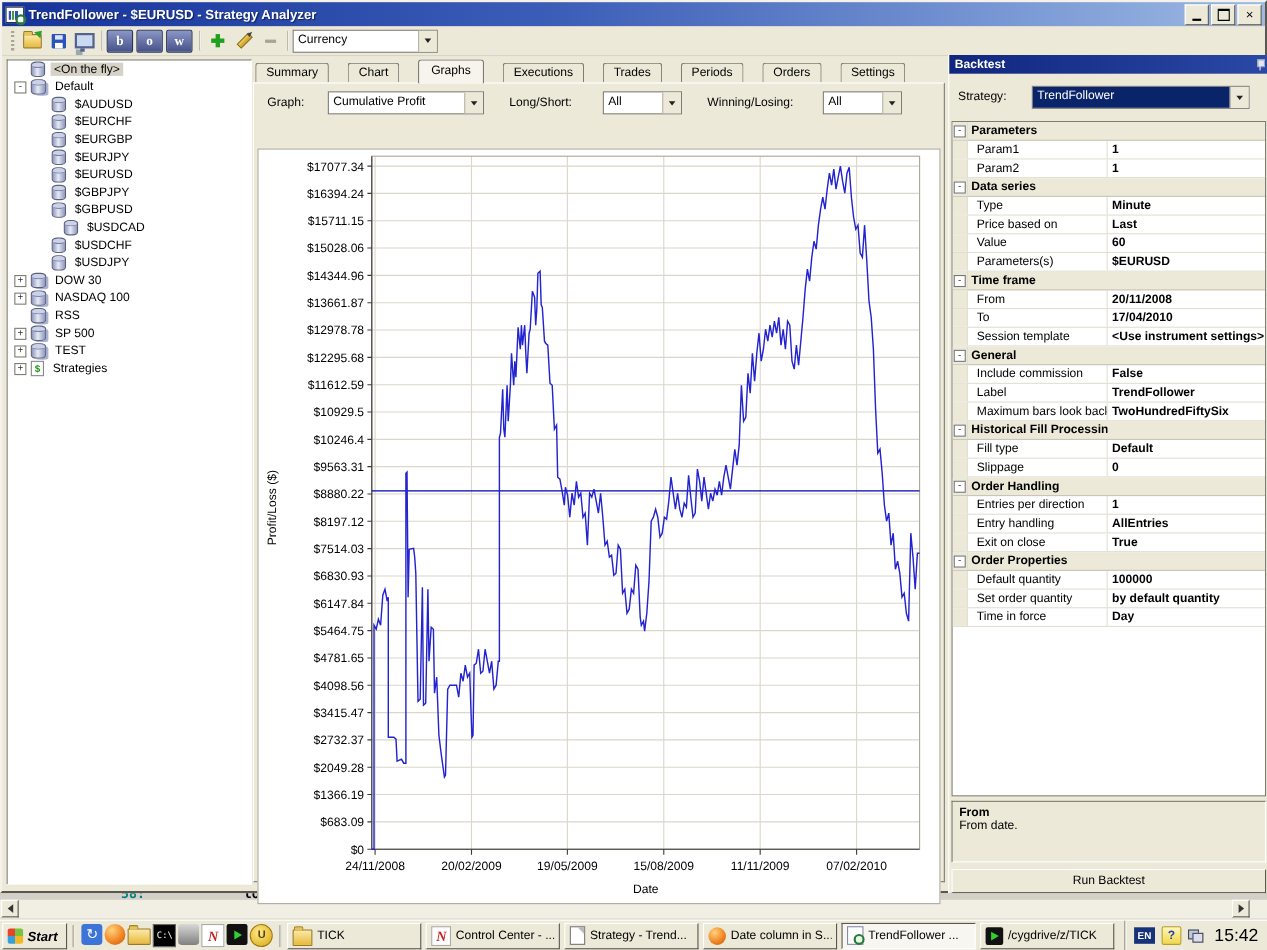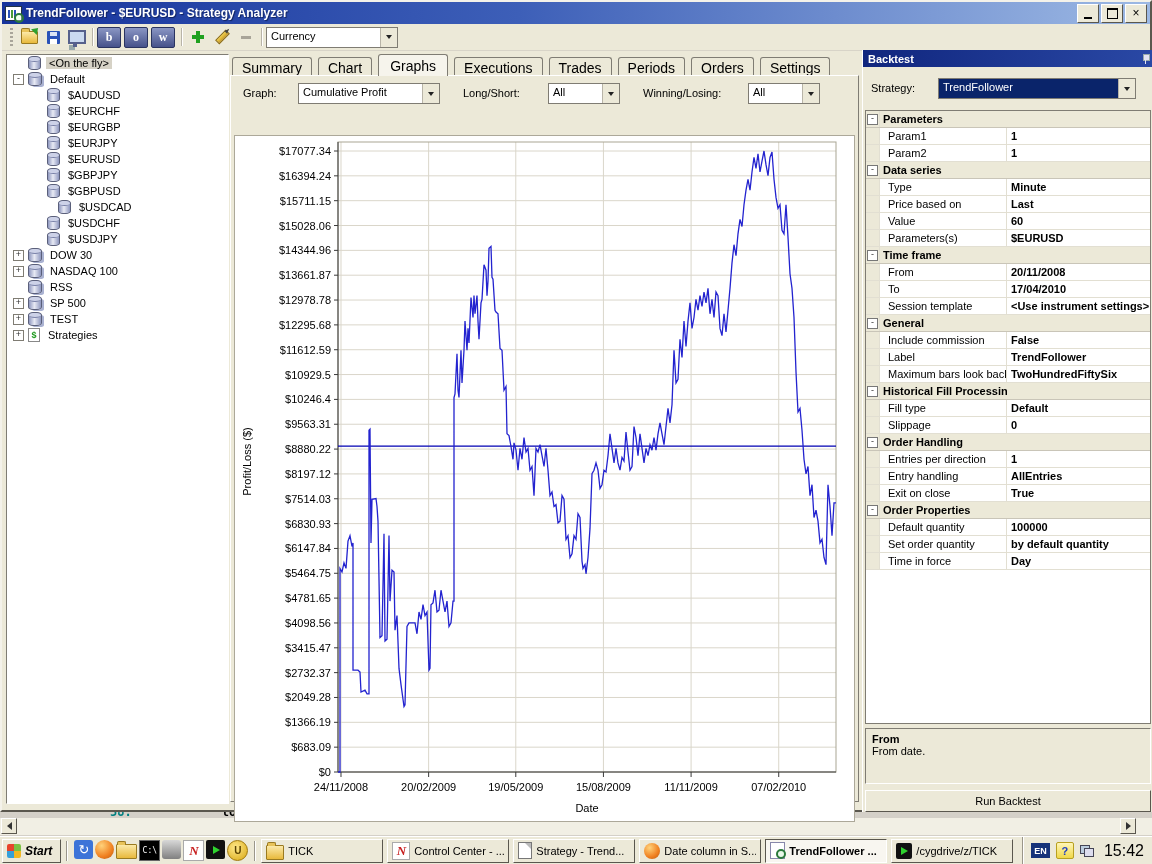--- a/index.html
+++ b/index.html
@@ -57,21 +57,21 @@
   .expander.hidden{visibility:hidden;}
   .ticon{flex:none;margin-right:5px;position:relative;}
   .ic-db{width:11px;height:12px;background:linear-gradient(90deg,#8E97BF,#E8EAF4 45%,#8E97BF);border:1px solid #5A5F7A;border-radius:5px/3px;}
   .ic-db::before{content:"";position:absolute;left:0;top:0;right:0;height:4px;border-radius:50%;background:#CDD2E8;border-bottom:1px solid #7A82A8;}
   .ic-dbstack{width:12px;height:12px;background:linear-gradient(90deg,#8E97BF,#E8EAF4 45%,#8E97BF);border:1px solid #5A5F7A;border-radius:5px/3px;box-shadow:3px 2px 0 -1px #AAB2D2;}
   .ic-dbstack::before{content:"";position:absolute;left:0;top:0;right:0;height:4px;border-radius:50%;background:#CDD2E8;border-bottom:1px solid #7A82A8;}
   .ic-sdoc{width:10px;height:12px;background:#fff;border:1px solid #888;font-size:9px;font-weight:bold;color:#1F9A1F;text-align:center;line-height:12px;}
   
   .tab-area{position:absolute;left:228px;top:52px;width:629px;height:748px;}
   .tab-strip{position:absolute;left:0;top:0;right:0;height:21px;display:flex;align-items:flex-end;padding-left:2px;}
-  .tab{font-size:14px;padding:2px 9px 2px;background:#ECE9D8;border:1px solid #7F7C73;border-bottom:none;border-radius:3px 3px 0 0;margin-right:6px;height:13px;position:relative;z-index:1;}
+  .tab{font-size:11px;padding:2px 9px 2px;background:#ECE9D8;border:1px solid #7F7C73;border-bottom:none;border-radius:3px 3px 0 0;margin-right:17px;height:13px;position:relative;z-index:1;}
   .tab.active{background:#F6F4EC;padding:3px 11px;height:15px;z-index:3;margin-bottom:-1px;font-weight:normal;}
   .tab-card{position:absolute;left:0;top:21px;right:0;bottom:0;background:#ECE9D8;border:1px solid;border-color:#fff #7F7C73 #7F7C73 #fff;z-index:2;}
   .filter-row{position:absolute;left:0;top:0;right:0;height:36px;font-size:11px;}
   .filter-row .flabel{position:absolute;top:11px;}
   .filter-row .combo{position:absolute;top:7px;}
   .chart-box{position:absolute;left:3px;top:59px;width:621px;height:687px;background:#fff;border:1px solid #ACA899;box-sizing:border-box;}
   
   .bt-panel{position:absolute;left:860px;top:48px;width:314px;height:762px;background:#ECE9D8;border-left:1px solid #fff;box-sizing:border-box;}
   .bt-header{position:absolute;left:0;top:0;right:0;height:17px;background:linear-gradient(90deg,#10267E,#2C4BA8);
     color:#fff;font-size:11px;font-weight:bold;display:flex;align-items:center;padding:0 5px;box-sizing:border-box;}
@@ -122,21 +122,21 @@
   .qi-terminal::after{content:"C:\\";}
   .qi-app{background:linear-gradient(#D8D8D8,#808080);border-radius:3px;}
   .qi-ninja,.ti-ninja{background:#fff;border:1px solid #AAA;color:#C82020;font-weight:bold;font-style:italic;font-size:13px;font-family:"Liberation Serif",serif;}
   .qi-ninja::after,.ti-ninja::after{content:"N";}
   .qi-plug,.ti-cygwin{background:#111;border-radius:2px;}
   .qi-plug::after,.ti-cygwin::after{content:"";width:0;height:0;border:4px solid transparent;border-left:7px solid #2FD32F;margin-right:-5px;}
   .qi-coin{background:radial-gradient(circle at 40% 35%,#FFE88A,#D8A712);border-radius:50%;border:1px solid #A07808;color:#5A4200;font-size:10px;font-weight:bold;}
   .qi-coin::after{content:"U";}
   .task{height:22px;width:112px;margin-right:4px;background:#ECE9D8;border:1px solid;border-color:#fff #5A574E #5A574E #fff;
     display:flex;align-items:center;padding:0 4px;gap:4px;font-size:11px;flex:none;overflow:hidden;}
-  .task.active{background:#F8F6F0;border-color:#5A574E #fff #fff #5A574E;font-weight:bold;}
+  .task.active{background:#F8F6F0;border-color:#5A574E #fff #fff #5A574E;font-weight:normal;}
   .task .tlabel{white-space:nowrap;overflow:hidden;}
   .ti{width:16px;height:16px;flex:none;display:flex;align-items:center;justify-content:center;position:relative;}
   .ti-document{background:#fff;border:1px solid #777;width:12px !important;height:15px !important;}
   .ti-document::after{content:"";position:absolute;right:0;top:0;border:3px solid transparent;border-top-color:#BBB;border-right-color:#BBB;}
   .ti-analyzer{background:#fff;border:1px solid #88A;width:13px !important;height:15px !important;}
   .ti-analyzer::after{content:"";position:absolute;right:-2px;bottom:-1px;width:6px;height:6px;border:2px solid #2A7A3A;border-radius:50%;background:#E8F8E8;}
   .tray{margin-left:auto;height:28px;display:flex;align-items:center;border-left:1px solid #9A968A;box-shadow:inset 1px 0 0 #fff;padding:0 8px 0 8px;gap:6px;}
   .en-badge{width:19px;height:15px;background:#16337A;color:#fff;font-size:9px;font-weight:bold;display:flex;align-items:center;justify-content:center;}
   .help-ic{width:16px;height:15px;background:linear-gradient(#FFF6B8,#F0D848);border:1px solid #B8A020;border-radius:2px;color:#2040C0;font-weight:bold;font-size:11px;display:flex;align-items:center;justify-content:center;}
   .disp-ic{width:14px;height:12px;position:relative;}

